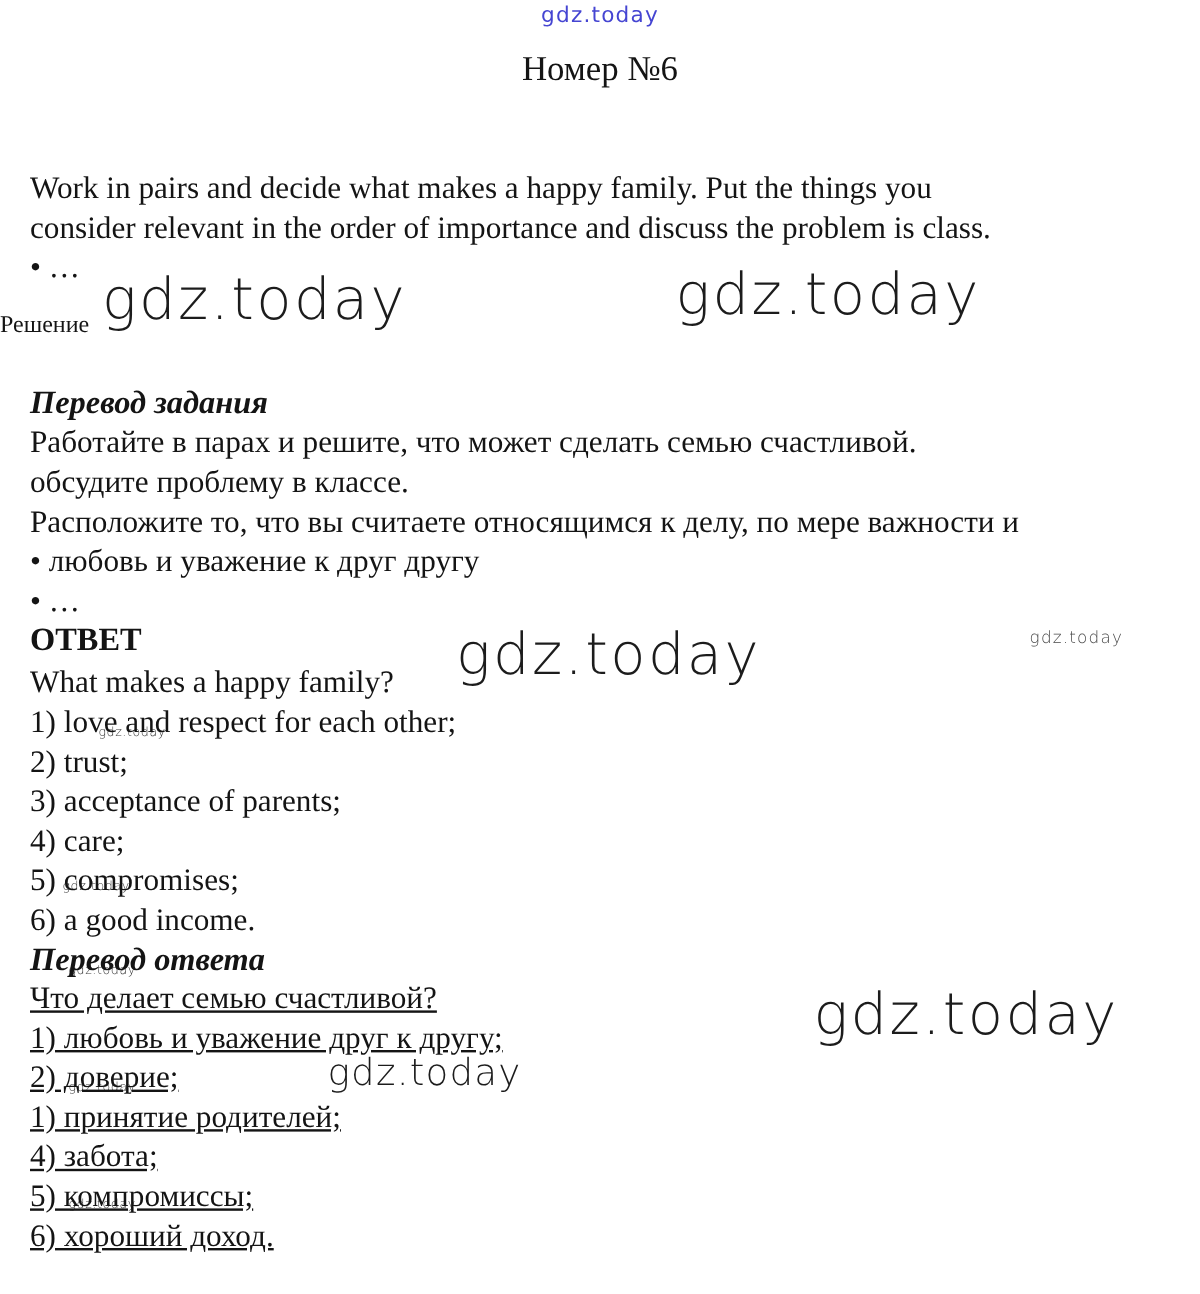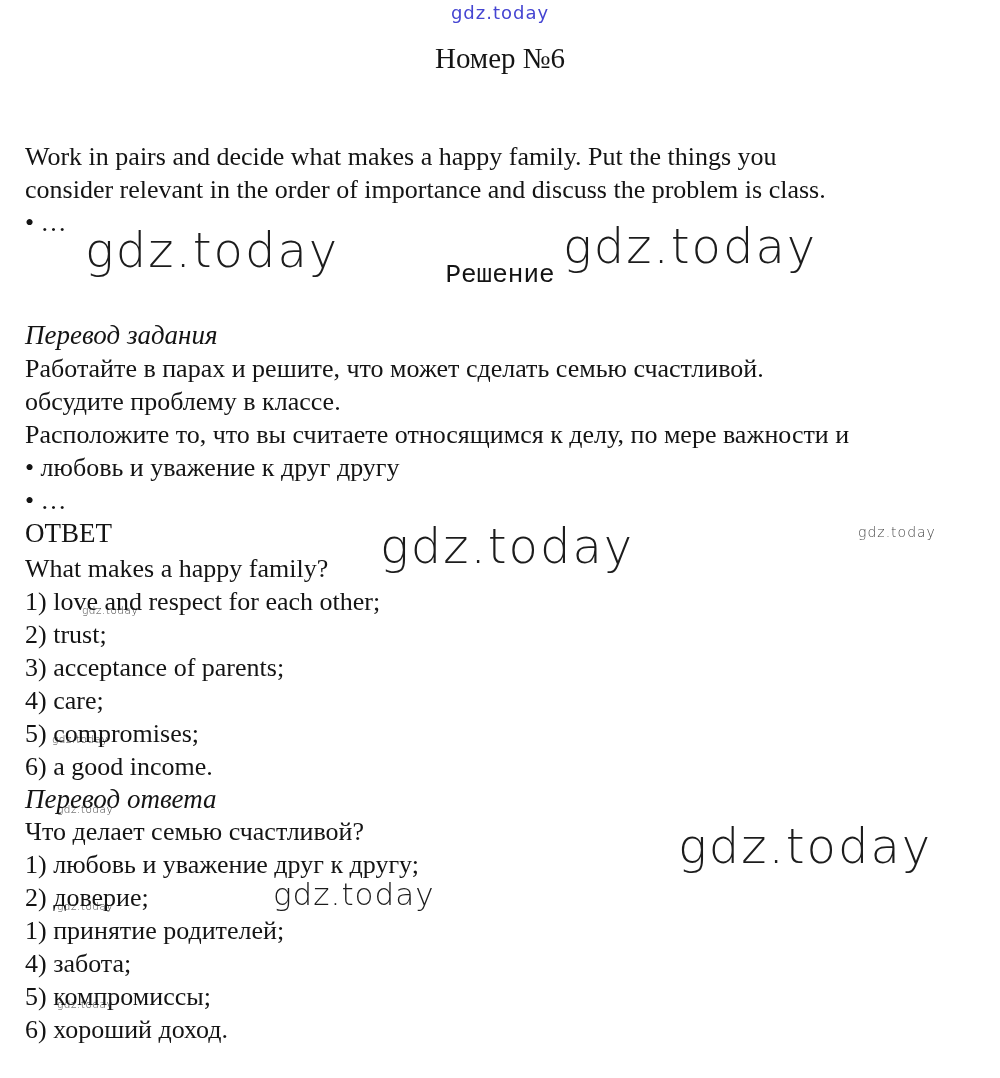--- a/index.html
+++ b/index.html
@@ -20,32 +20,30 @@
     font-size: 29px;
   }
   .section { left: 25px; z-index: 2; }
   .line {
     font-size: 26px;
     line-height: 33px;
     height: 33px;
     white-space: nowrap;
   }
   .heading {
-    font-weight: normal;
+    font-weight: bold;
     font-size: 27px;
     line-height: 30px;
     white-space: nowrap;
   }
   .heading-italic { font-style: italic; }
   .solution-label {
     left: 0; top: 260px; width: 100%;
-    text-align: center;
-    font-size: 26px;
+    font-size: 20px;
     z-index: 2;
-    font-family: Liberation Mono, monospace;
   }
   
   .wm {
     position: absolute;
     z-index: 1;
     font-family: "DejaVu Sans", sans-serif;
     font-weight: 200;
     color: #1c1c1c;
     white-space: nowrap;
     user-select: none;
@@ -116,21 +114,21 @@
     <div class="line">What makes a happy family?</div>
     <div class="line">1) love and respect for each other;</div>
     <div class="line">2) trust;</div>
     <div class="line">3) acceptance of parents;</div>
     <div class="line">4) care;</div>
     <div class="line">5) compromises;</div>
     <div class="line">6) a good income.</div>
   </div>
 
   <div class="abs section heading heading-italic" style="top:784px;">Перевод ответа</div>
-  <div class="abs section" style="top:815px;">
+  <div class="abs section" style="top:815px;text-decoration:underline;">
     <div class="line">Что делает семью счастливой?</div>
     <div class="line">1) любовь и уважение друг к другу;</div>
     <div class="line">2) доверие;</div>
     <div class="line">1) принятие родителей;</div>
     <div class="line">4) забота;</div>
     <div class="line">5) компромиссы;</div>
     <div class="line">6) хороший доход.</div>
   </div>
 
 </div>

